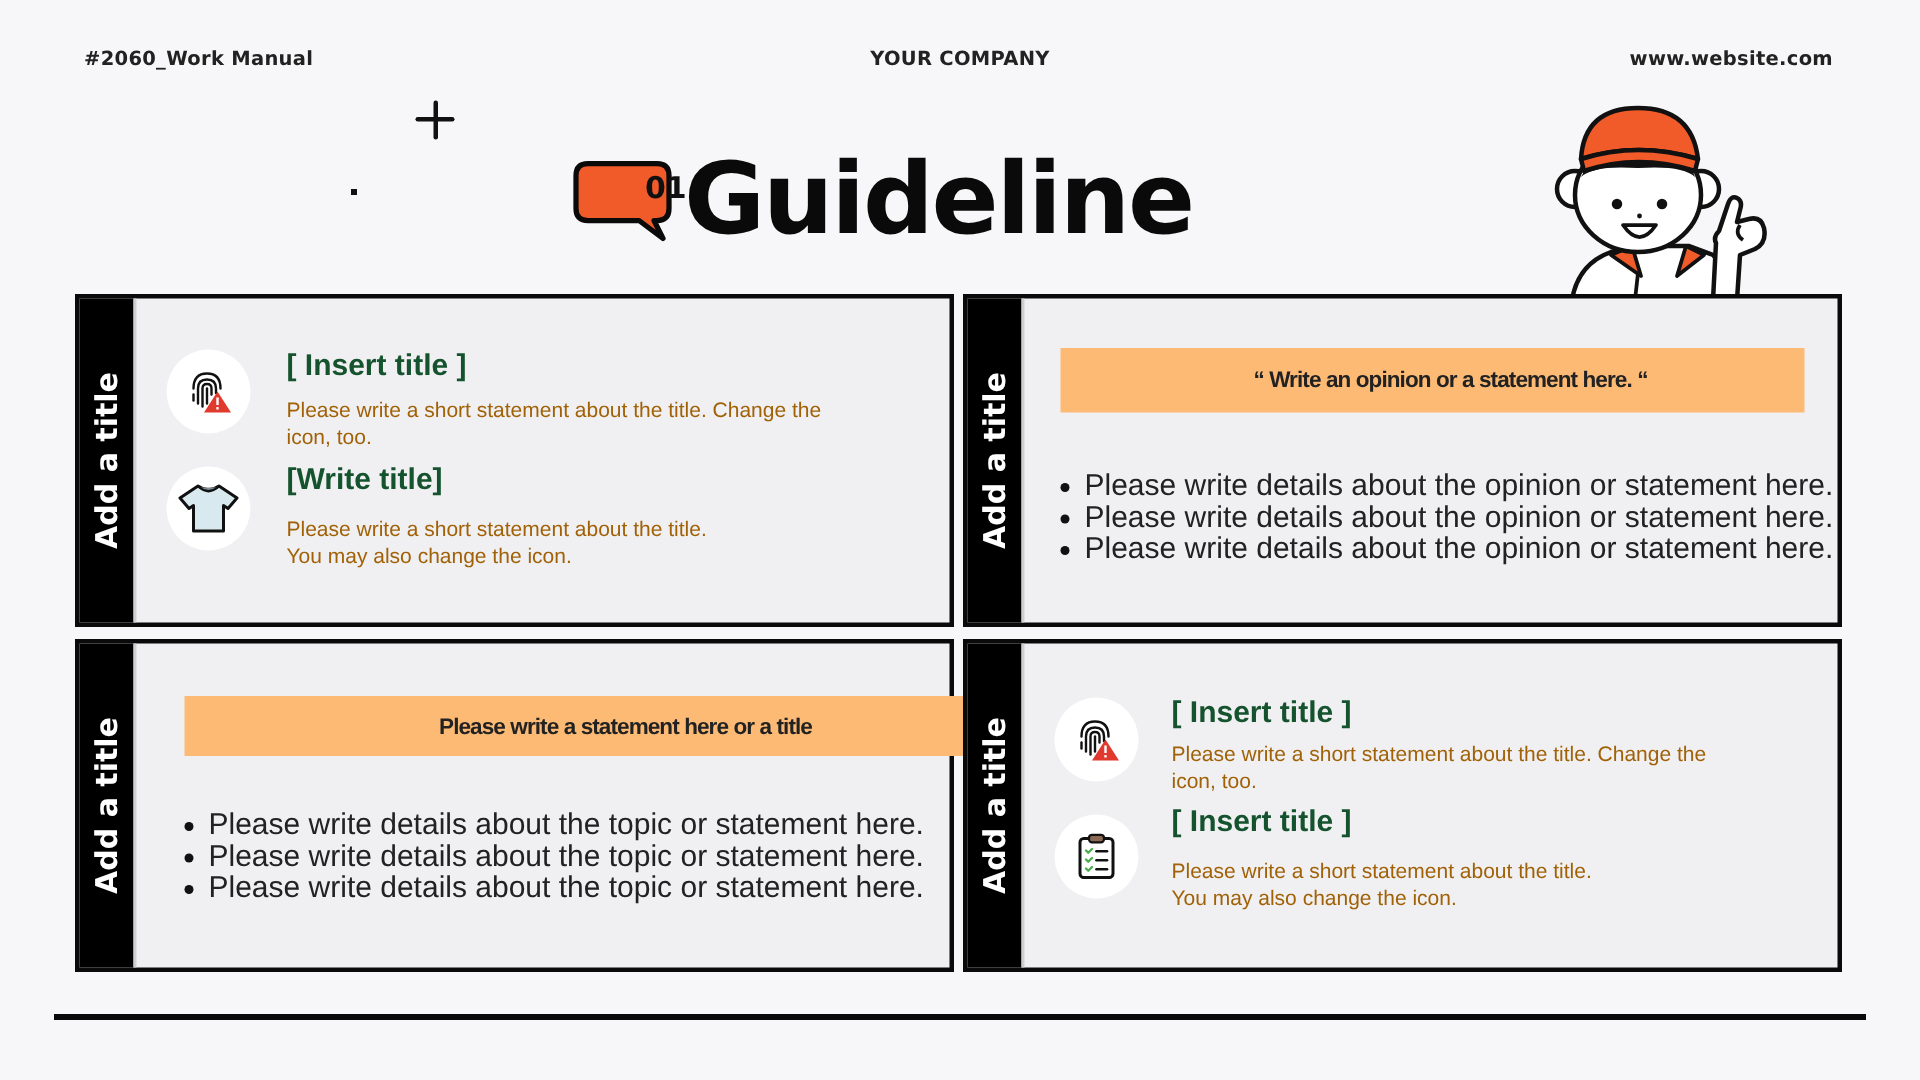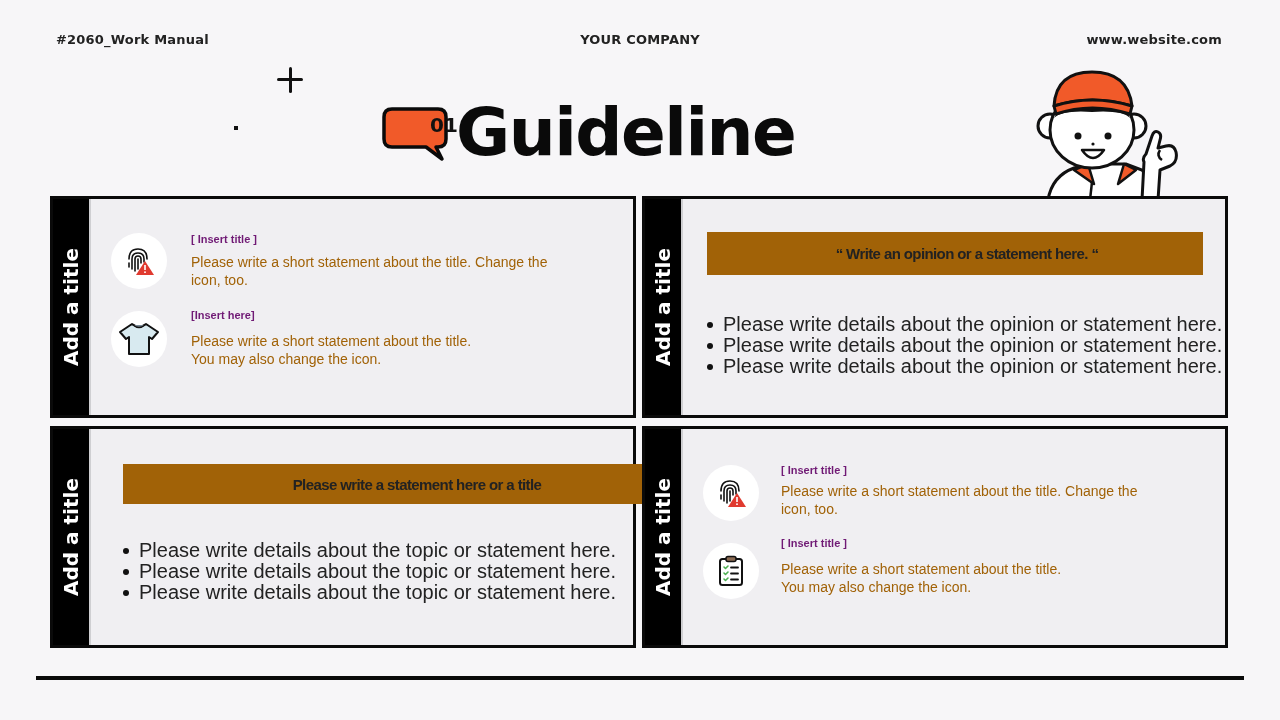--- a/index.html
+++ b/index.html
@@ -71,25 +71,25 @@
       font-family: "DejaVu Sans", sans-serif; font-weight: bold; font-size: 20px;
     }
     .panel-body { position: relative; flex: 1; border-left: 2px solid #cfcfd2; }
 
     .item { position: absolute; left: 20px; display: flex; }
     .icon-circle {
       width: 56px; height: 56px; border-radius: 50%; background: #fff;
       display: flex; align-items: center; justify-content: center; flex-shrink: 0;
     }
     .item-text { margin-left: 24px; }
-    .item-title { font-weight: bold; font-size: 11px; color: #701a75; margin-bottom: 8px; }
+    .item-title { font-weight: bold; font-size: 20px; color: #14532d; margin-bottom: 8px; }
     .item-desc { font-size: 14px; color: #a16207; line-height: 18px; width: 380px; }
 
     .statement-box {
-      position: absolute; background: #a16207;
+      position: absolute; background: #fdba74;
       display: flex; align-items: center; justify-content: center;
       font-weight: bold; font-size: 15px; color: #222; letter-spacing: -0.6px; padding-left: 24px;
     }
     .bullets { position: absolute; list-style: none; }
     .bullets li {
       font-size: 20px; color: #222; line-height: 21px; padding-left: 16px; position: relative;
     }
     .bullets li::before {
       content: ""; position: absolute; left: 0; top: 8px; width: 6px; height: 6px;
       border-radius: 50%; background: #111;
@@ -173,21 +173,21 @@
       </div>
     </div>
     <div class="item" style="top:112px;">
       <div class="icon-circle">
         <svg width="42" height="34" viewBox="0 0 42 34">
           <path d="M14 2 Q21 7 28 2 L40 10 L34 17 L31 15 V32 H11 V15 L8 17 L2 10 Z" fill="#d8eaf0" stroke="#111" stroke-width="2" stroke-linejoin="round"></path>
           <path d="M15 3 Q21 8 27 3" fill="#7a8a96" stroke="#111" stroke-width="1.5"></path>
         </svg>
       </div>
       <div class="item-text" style="margin-top:-2px;">
-        <div class="item-title" style="margin-bottom:11px;">[Insert here]</div>
+        <div class="item-title" style="margin-bottom:11px;">[Write title]</div>
         <div class="item-desc">Please write a short statement about the title.</div>
         <div class="item-desc">You may also change the icon.</div>
       </div>
     </div>
   </div>
 </div>
 
 <div class="panel p2">
   <div class="side-tab">
     <span>Add a title</span>

